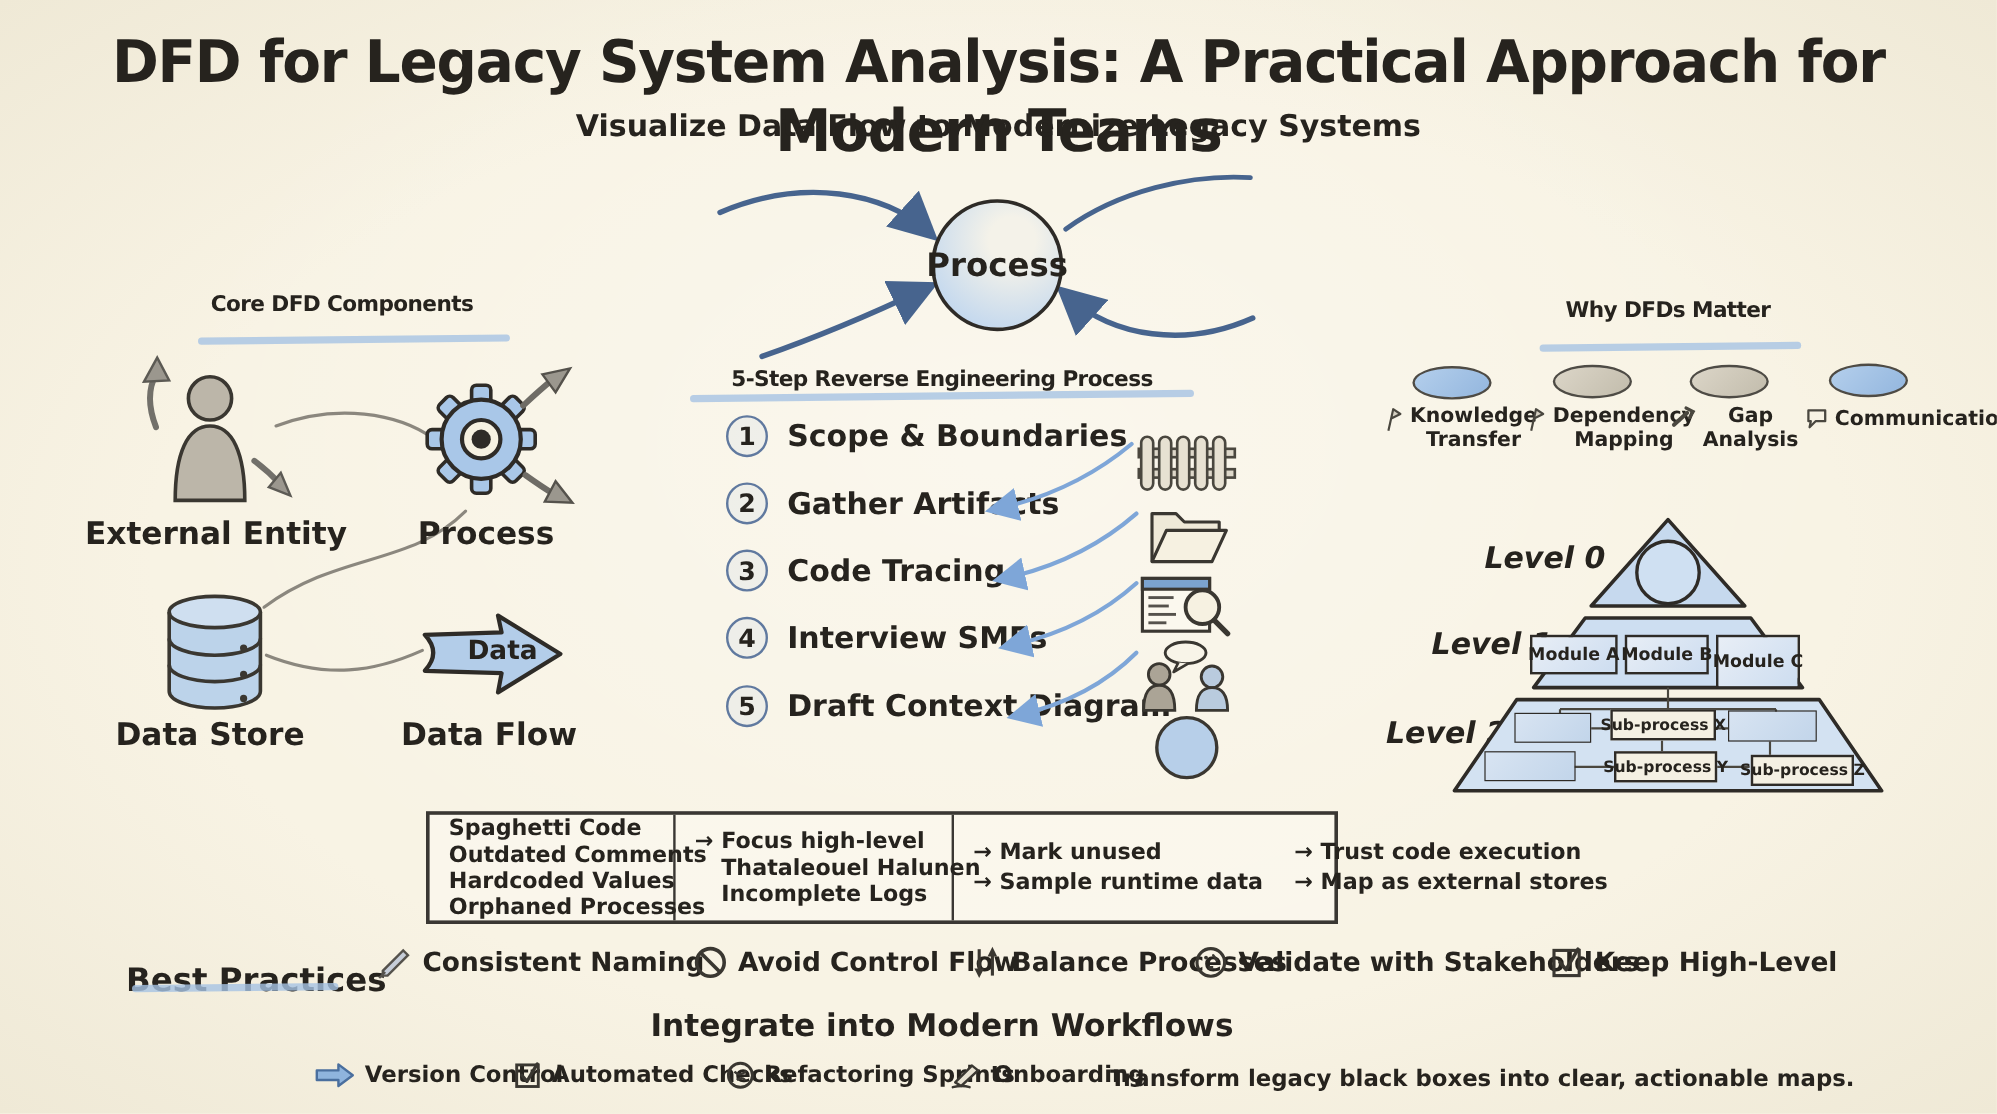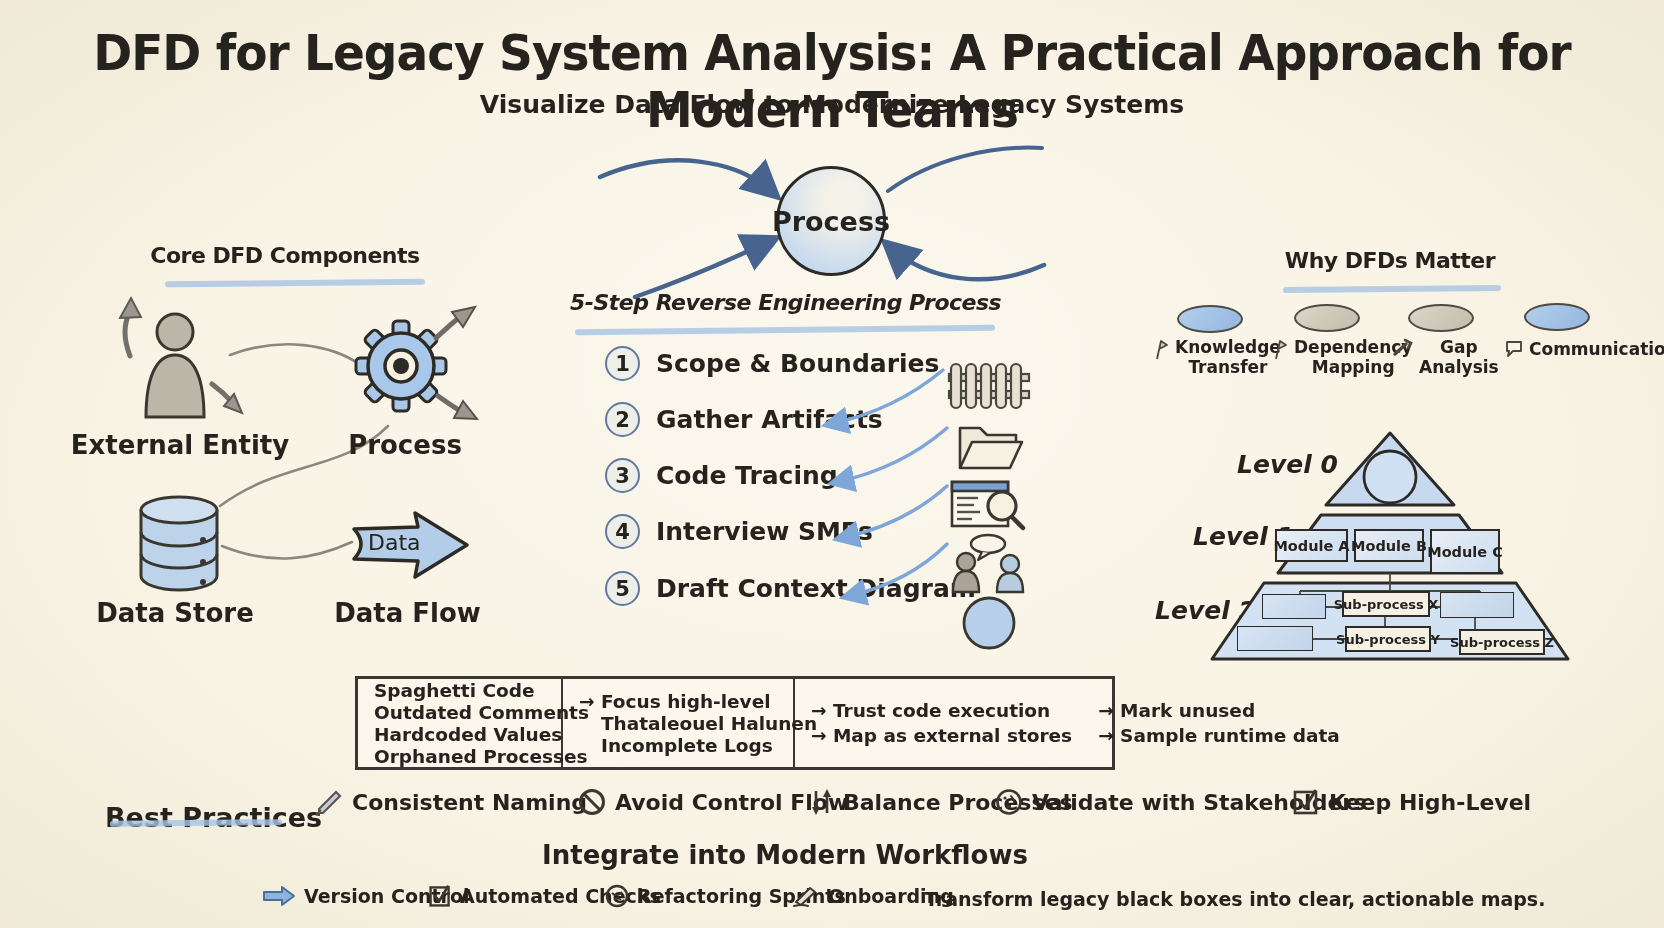--- a/index.html
+++ b/index.html
@@ -19,21 +19,21 @@
   .abs { position:absolute; }
   h1.title {
     position:absolute; left:0; right:0; top:26px;
     text-align:center; font-size:47px; font-weight:700;
     letter-spacing:-1px; transform:scaleY(1.04);
   }
   .subtitle {
     position:absolute; left:0; right:0; top:90px;
     text-align:center; font-size:25px; font-weight:700;
   }
-  .section-heading { font-size:22px; font-weight:700; text-align:center; letter-spacing:-0.5px; white-space:nowrap; }
+  .section-heading { font-size:18px; font-weight:700; text-align:center; letter-spacing:-0.5px; white-space:nowrap; }
   .underline { height:6px; background:#a6c3e4; border-radius:4px; opacity:.8; transform:rotate(-0.6deg); }
   .comp-label { font-size:26px; font-weight:700; text-align:center; white-space:nowrap; }
   .process-circle {
     position:absolute; left:776px; top:166px; width:110px; height:110px;
     border:3.5px solid #2e2b27; border-radius:50%;
     background:radial-gradient(circle at 62% 30%, #f4f2e9 20%, #c7daee 75%, #b5cde8 100%);
     display:flex; align-items:center; justify-content:center;
   }
   .process-circle span { font-size:27px; font-weight:700; }
   .step-row { position:absolute; display:flex; align-items:center; gap:16px; }
@@ -70,21 +70,21 @@
   .tc2 { width:232px; border-right:2.5px solid #3a3733; }
   .tc2 .line:nth-child(n+2){ padding-left:22px; }
   .tc3 { width:300px; }
   .tc3 .line, .tc4 .line { line-height:1.35; }
   .tc4 { flex:1; }
   .bp-item { position:absolute; display:flex; align-items:center; gap:9px; }
   .bp-item .bp-label { font-size:22px; font-weight:700; white-space:nowrap; }
   .wf-item { position:absolute; display:flex; align-items:center; gap:8px; }
   .wf-item .wf-label { font-size:19px; font-weight:700; white-space:nowrap; }
   .tagline { position:absolute; font-size:19px; font-weight:700; white-space:nowrap; }
-  .data-text { position:absolute; font-size:22px; font-weight:400; text-align:left; }
+  .data-text { position:absolute; font-size:22px; font-weight:700; text-align:right; }
   svg { overflow:visible; display:block; }
 </style>
 </head>
 <body>
 
 <div class="canvas">
 
   <h1 class="title">DFD for Legacy System Analysis: A Practical Approach for Modern Teams</h1>
   <div class="subtitle">Visualize Data Flow to Modernize Legacy Systems</div>
 
@@ -153,21 +153,21 @@
     </defs>
     <path d="M20,42 C90,12 158,26 192,57" fill="none" stroke="#47648e" stroke-width="4.5" stroke-linecap="round" marker-end="url(#mblue)"></path>
     <path d="M55,162 C112,142 152,124 190,106" fill="none" stroke="#47648e" stroke-width="4.5" stroke-linecap="round" marker-end="url(#mblue)"></path>
     <path d="M308,56 C352,24 412,10 462,13" fill="none" stroke="#47648e" stroke-width="4" stroke-linecap="round"></path>
     <path d="M464,130 C408,155 348,146 310,112" fill="none" stroke="#47648e" stroke-width="4.5" stroke-linecap="round" marker-end="url(#mblue)"></path>
   </svg>
   <div class="process-circle">
     <span>Process</span>
   </div>
 
-  <div class="abs section-heading" style="left:570px; top:290px; width:430px;font-style:italic;">5-Step Reverse Engineering Process</div>
+  <div class="abs section-heading" style="left:570px; top:306px; width:430px;">5-Step Reverse Engineering Process</div>
   <div class="abs underline" style="left:575px; top:327px; width:420px;"></div>
 
   <div class="step-row" style="left:605px; top:346px;">
     <div class="step-num">1</div>
     <div class="step-label">Scope &amp; Boundaries</div>
   </div>
   <div class="step-row" style="left:605px; top:402px;">
     <div class="step-num">2</div>
     <div class="step-label">Gather Artifacts</div>
   </div>
@@ -303,27 +303,27 @@
       <div class="line">Spaghetti Code</div>
       <div class="line">Outdated Comments</div>
       <div class="line">Hardcoded Values</div>
       <div class="line">Orphaned Processes</div>
     </div>
     <div class="tcol tc2">
       <div class="line">→ Focus high-level</div>
       <div class="line">Thataleouel Halunen</div>
       <div class="line">Incomplete Logs</div>
     </div>
+    <div class="tcol tc4">
+      <div class="line">→ Mark unused</div>
+      <div class="line">→ Sample runtime data</div>
+    </div>
     <div class="tcol tc3">
       <div class="line">→ Trust code execution</div>
       <div class="line">→ Map as external stores</div>
-    </div>
-    <div class="tcol tc4">
-      <div class="line">→ Mark unused</div>
-      <div class="line">→ Sample runtime data</div>
     </div>
   </div>
 
   <div class="abs" style="left:105px; top:782px; font-size:27px; font-weight:700; white-space:nowrap;margin-top:20px;">Best Practices</div>
   <div class="abs underline" style="left:110px; top:820px; width:172px;"></div>
 
   <div class="bp-item" style="left:315px; top:788px;">
     <svg width="28" height="28" viewBox="0 0 28 28">
       <polygon points="4,25 8,25 25,8 21,4 4,21" fill="#c6cdd8" stroke="#55524c" stroke-width="2"></polygon>
       <line x1="1" y1="27" x2="6" y2="22" stroke="#55524c" stroke-width="2"></line>

